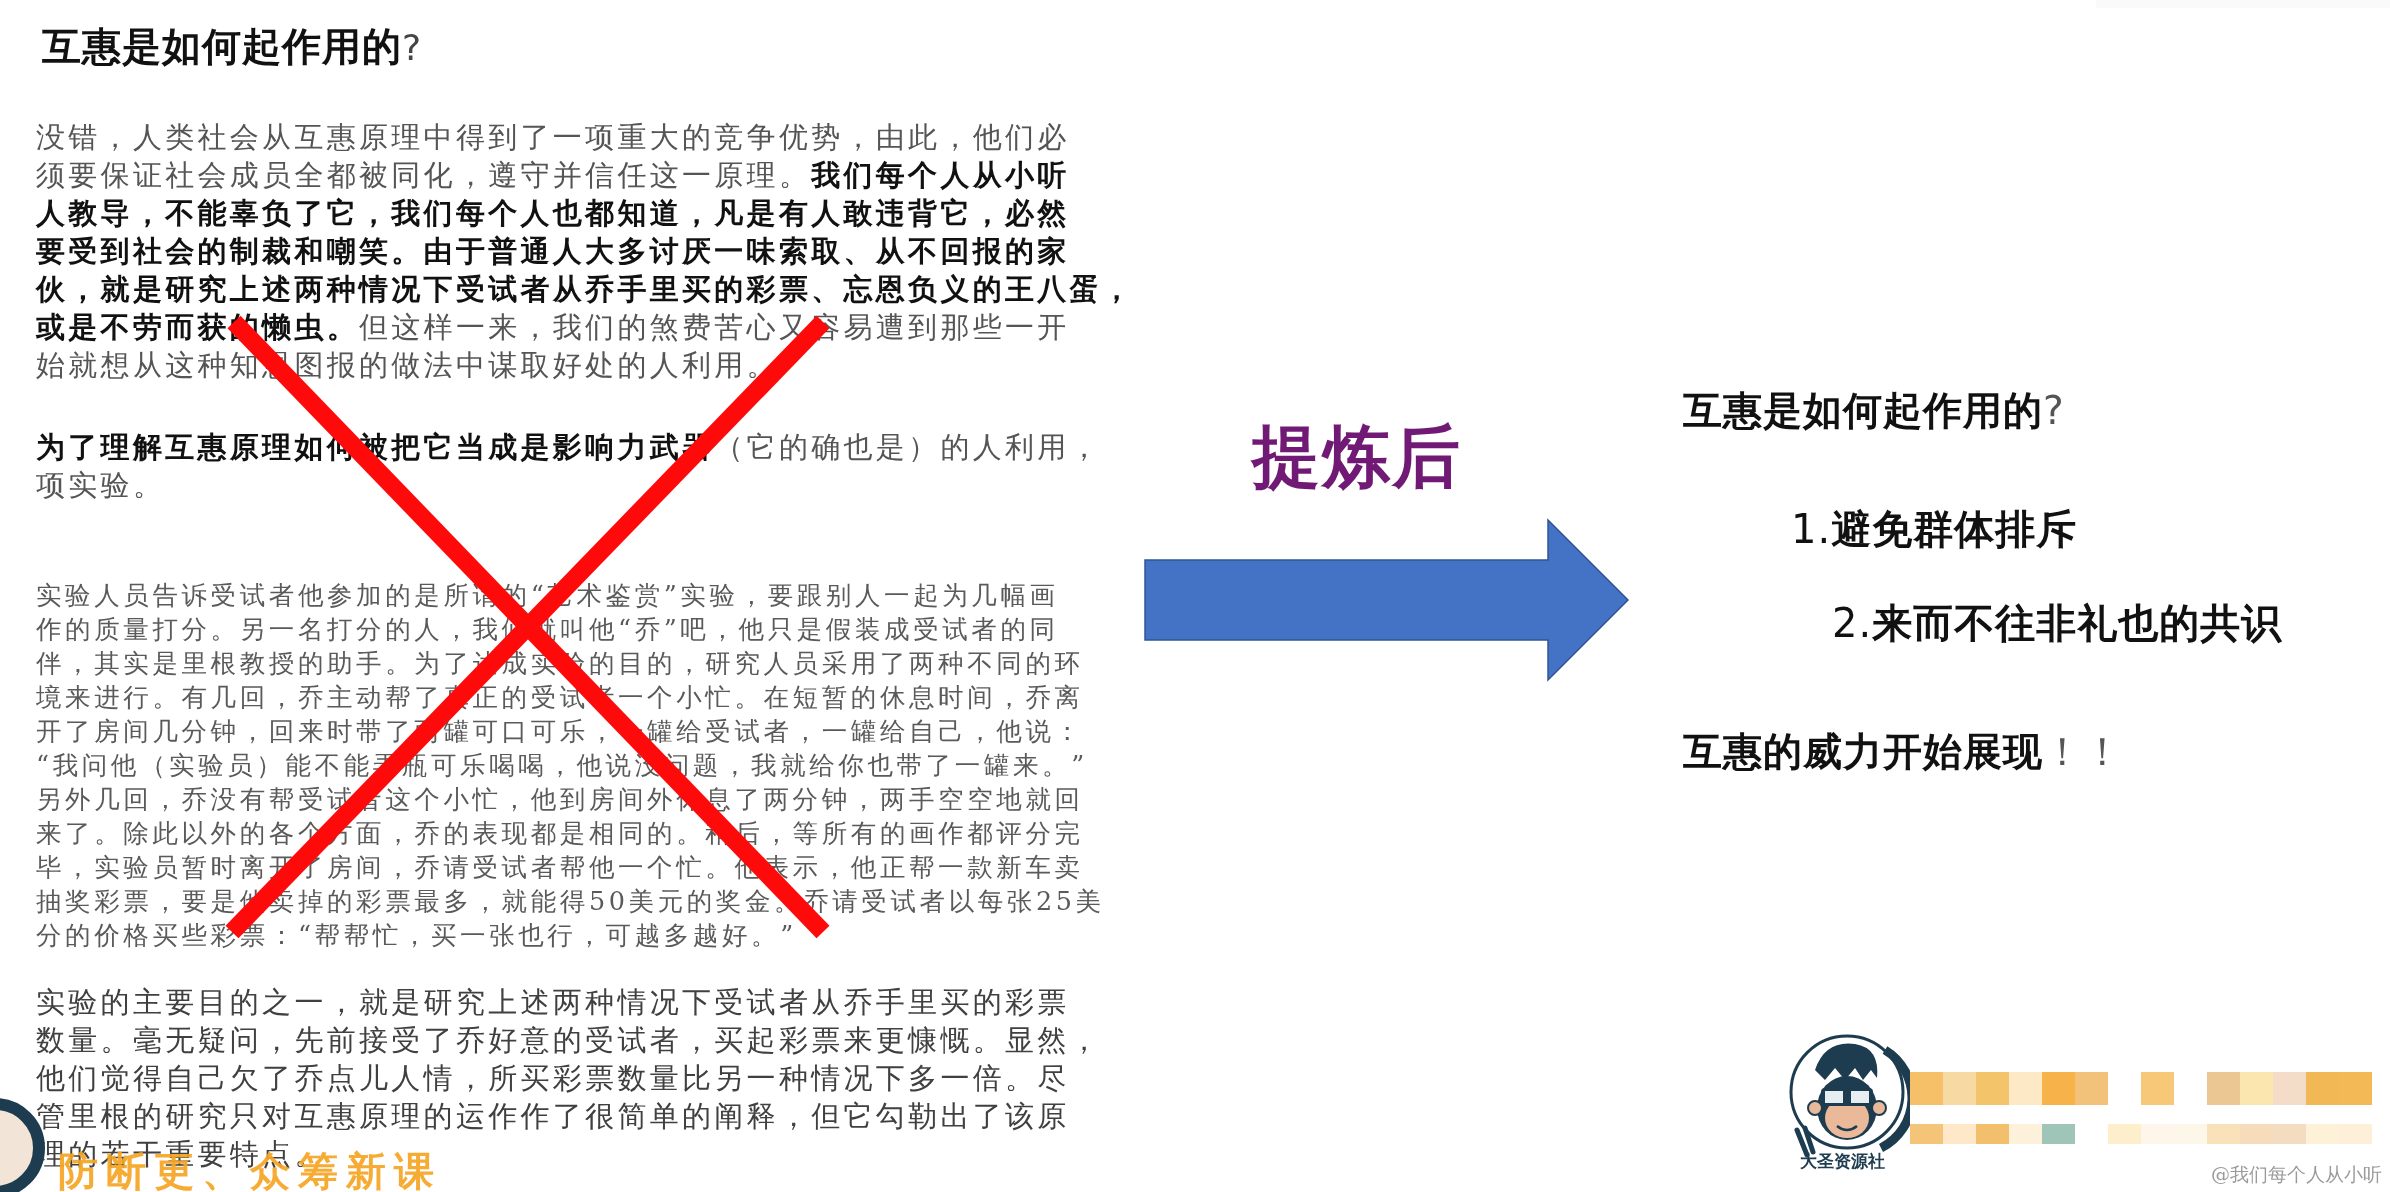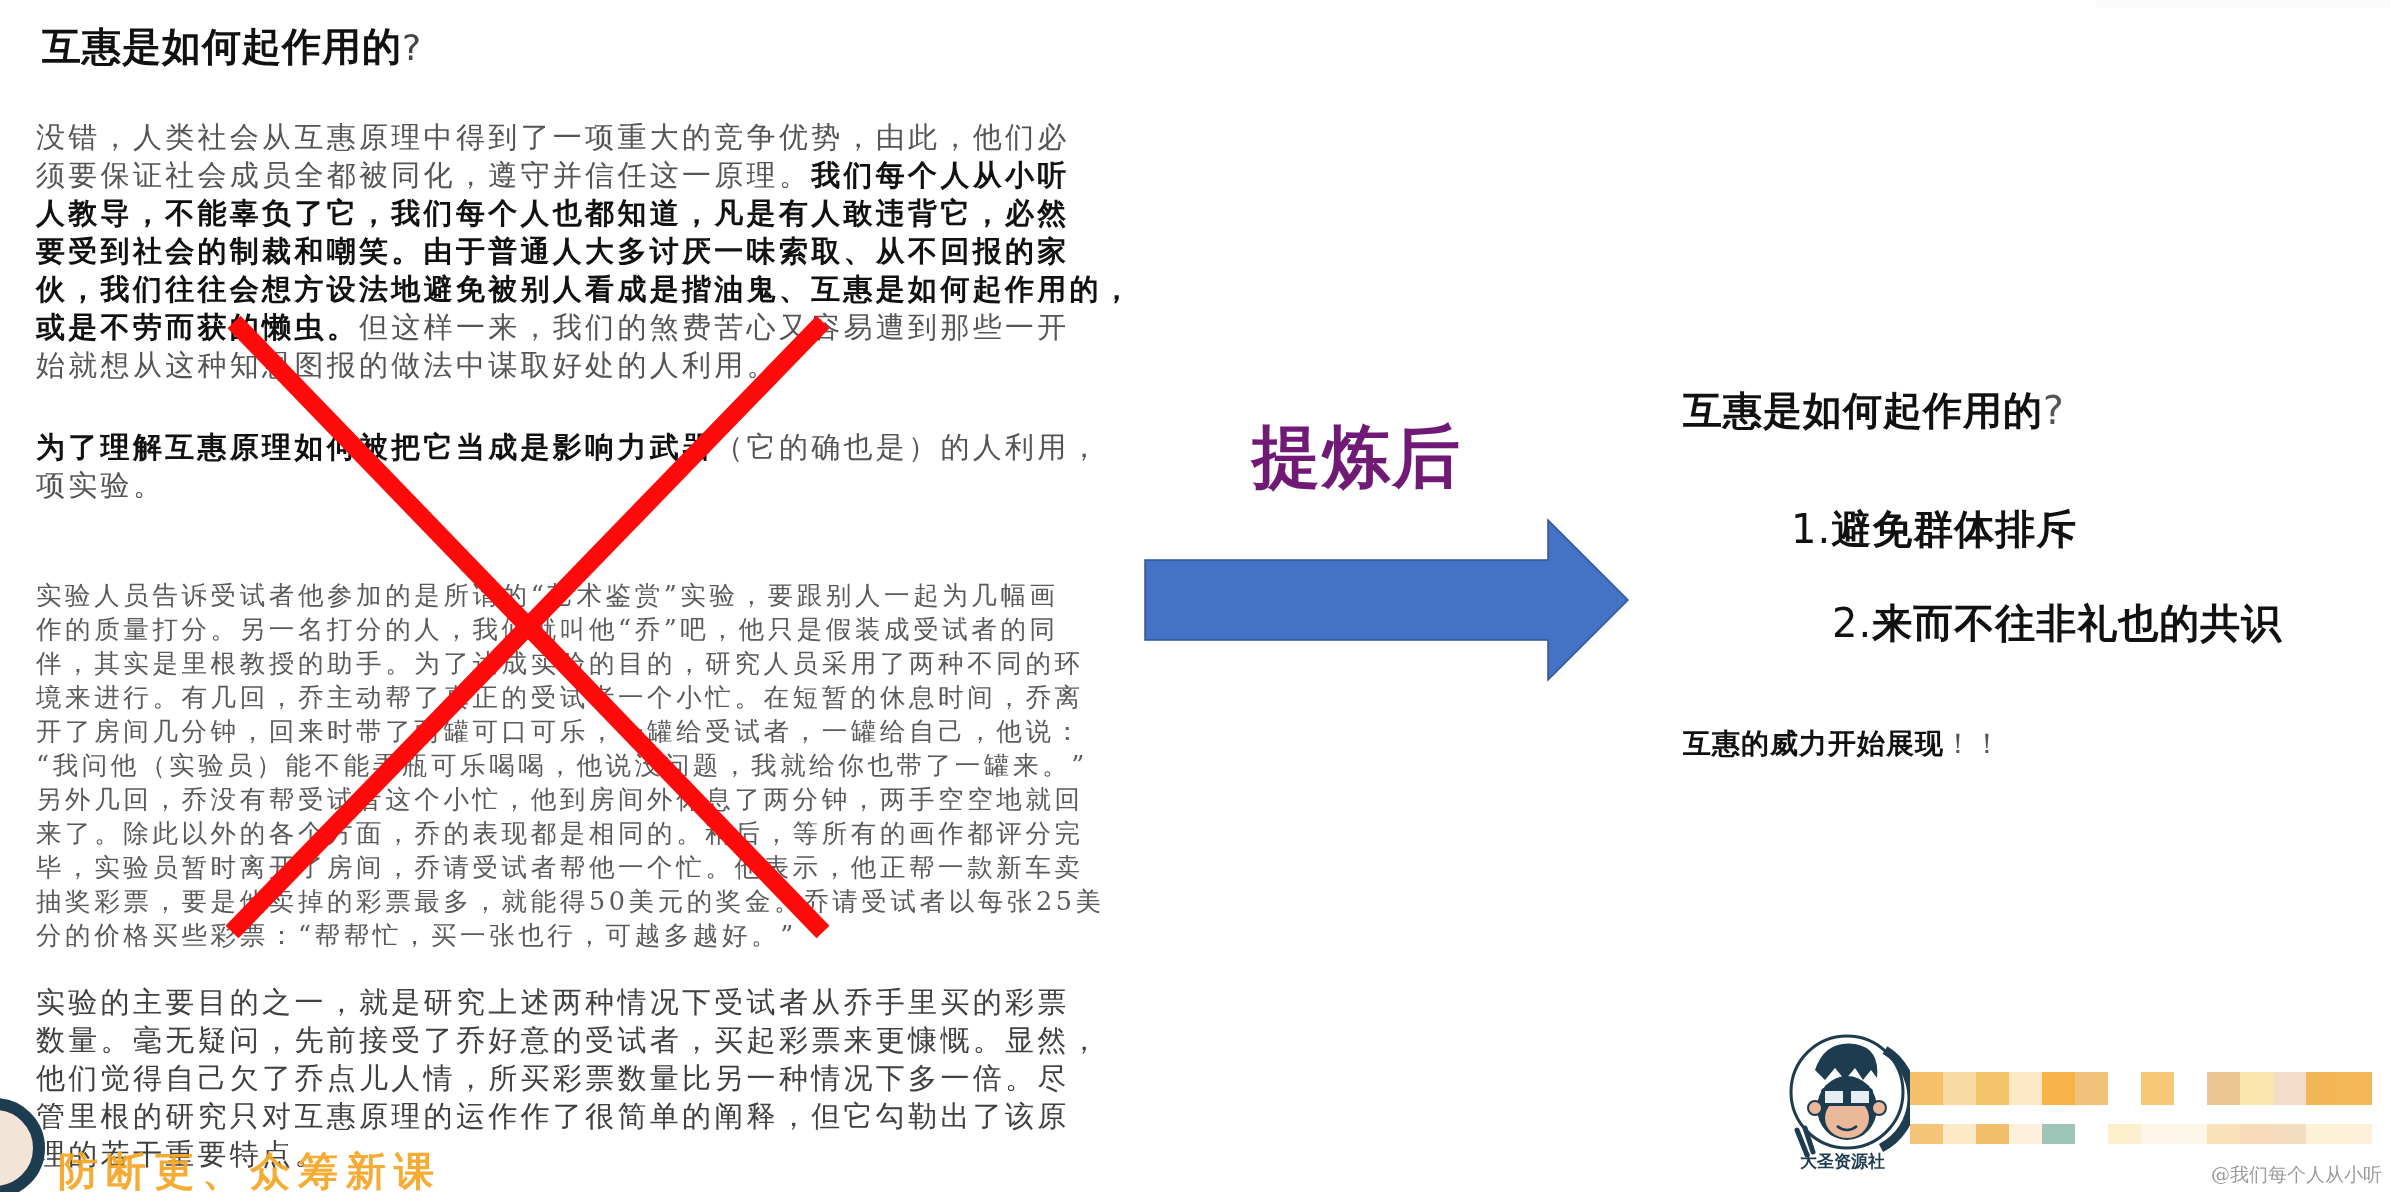--- a/index.html
+++ b/index.html
@@ -31,21 +31,21 @@
   .r-text {
     font-family: "DejaVu Sans", "Liberation Sans", sans-serif;
     font-weight: bold; color: #111; white-space: nowrap; letter-spacing: 1px;
   }
   .r-title { left: 1683px; top: 384px; font-size: 39px; }
   .r-title .q, .r-conclusion .ex { font-weight: normal; color: #555; }
   .r-item { font-size: 40px; }
   .r-item .num { font-weight: normal; }
   .r-item1 { left: 1791px; top: 502px; }
   .r-item2 { left: 1791px; top: 596px; margin-left: 41px; }
-  .r-conclusion { left: 1683px; top: 725px; font-size: 28px; }
+  .r-conclusion { left: 1683px; top: 725px; font-size: 39px; }
   .promo {
     left: 58px; top: 1144px;
     font-family: "DejaVu Sans", "Liberation Sans", sans-serif;
     font-weight: bold; font-size: 40px; color: #f6a623; opacity: 0.92;
     letter-spacing: 8px; white-space: nowrap;
   }
   .logo-left { left: -55px; top: 1098px; width: 100px; height: 100px; border-radius: 50%; border: 12px solid #1d3c4f; background: #f3e4d8; box-sizing: border-box; }
   .logo-right { left: 1785px; top: 1030px; width: 125px; height: 150px; }
   .logo-caption {
     left: 1800px; top: 1150px; font-size: 17px; font-weight: bold; color: #1d3c4f;
@@ -66,21 +66,21 @@
 
 <div class="abs top-strip"></div>
 
 <div class="abs left-title"><span>互惠是如何起作用的</span><span class="q">?</span></div>
 
 <div class="abs para" style="top:118px;">
   <span class="ln"><span>没错，人类社会从互惠原理中得到了一项重大的竞争优势，由此，他们必</span></span>
   <span class="ln"><span>须要保证社会成员全都被同化，遵守并信任这一原理。</span><span class="b">我们每个人从小听</span></span>
   <span class="ln"><span class="b">人教导，不能辜负了它，我们每个人也都知道，凡是有人敢违背它，必然</span></span>
   <span class="ln"><span class="b">要受到社会的制裁和嘲笑。由于普通人大多讨厌一味索取、从不回报的家</span></span>
-  <span class="ln"><span class="b">伙，我们往往会想方设法地避免被别人看成是揩油鬼、互惠是如何起作用的，</span></span>
+  <span class="ln"><span class="b">伙，就是研究上述两种情况下受试者从乔手里买的彩票、忘恩负义的王八蛋，</span></span>
   <span class="ln"><span class="b">或是不劳而获的懒虫。</span><span>但这样一来，我们的煞费苦心又容易遭到那些一开</span></span>
   <span class="ln"><span>始就想从这种知恩图报的做法中谋取好处的人利用。</span></span>
 </div>
 
 <div class="abs para" style="top:428px;">
   <span class="ln"><span class="b">为了理解互惠原理如何被把它当成是影响力武器</span><span>（它的确也是）的人利用，</span></span>
   <span class="ln"><span>项实验。</span></span>
 </div>
 
 <div class="abs para small" style="top:578px;">

